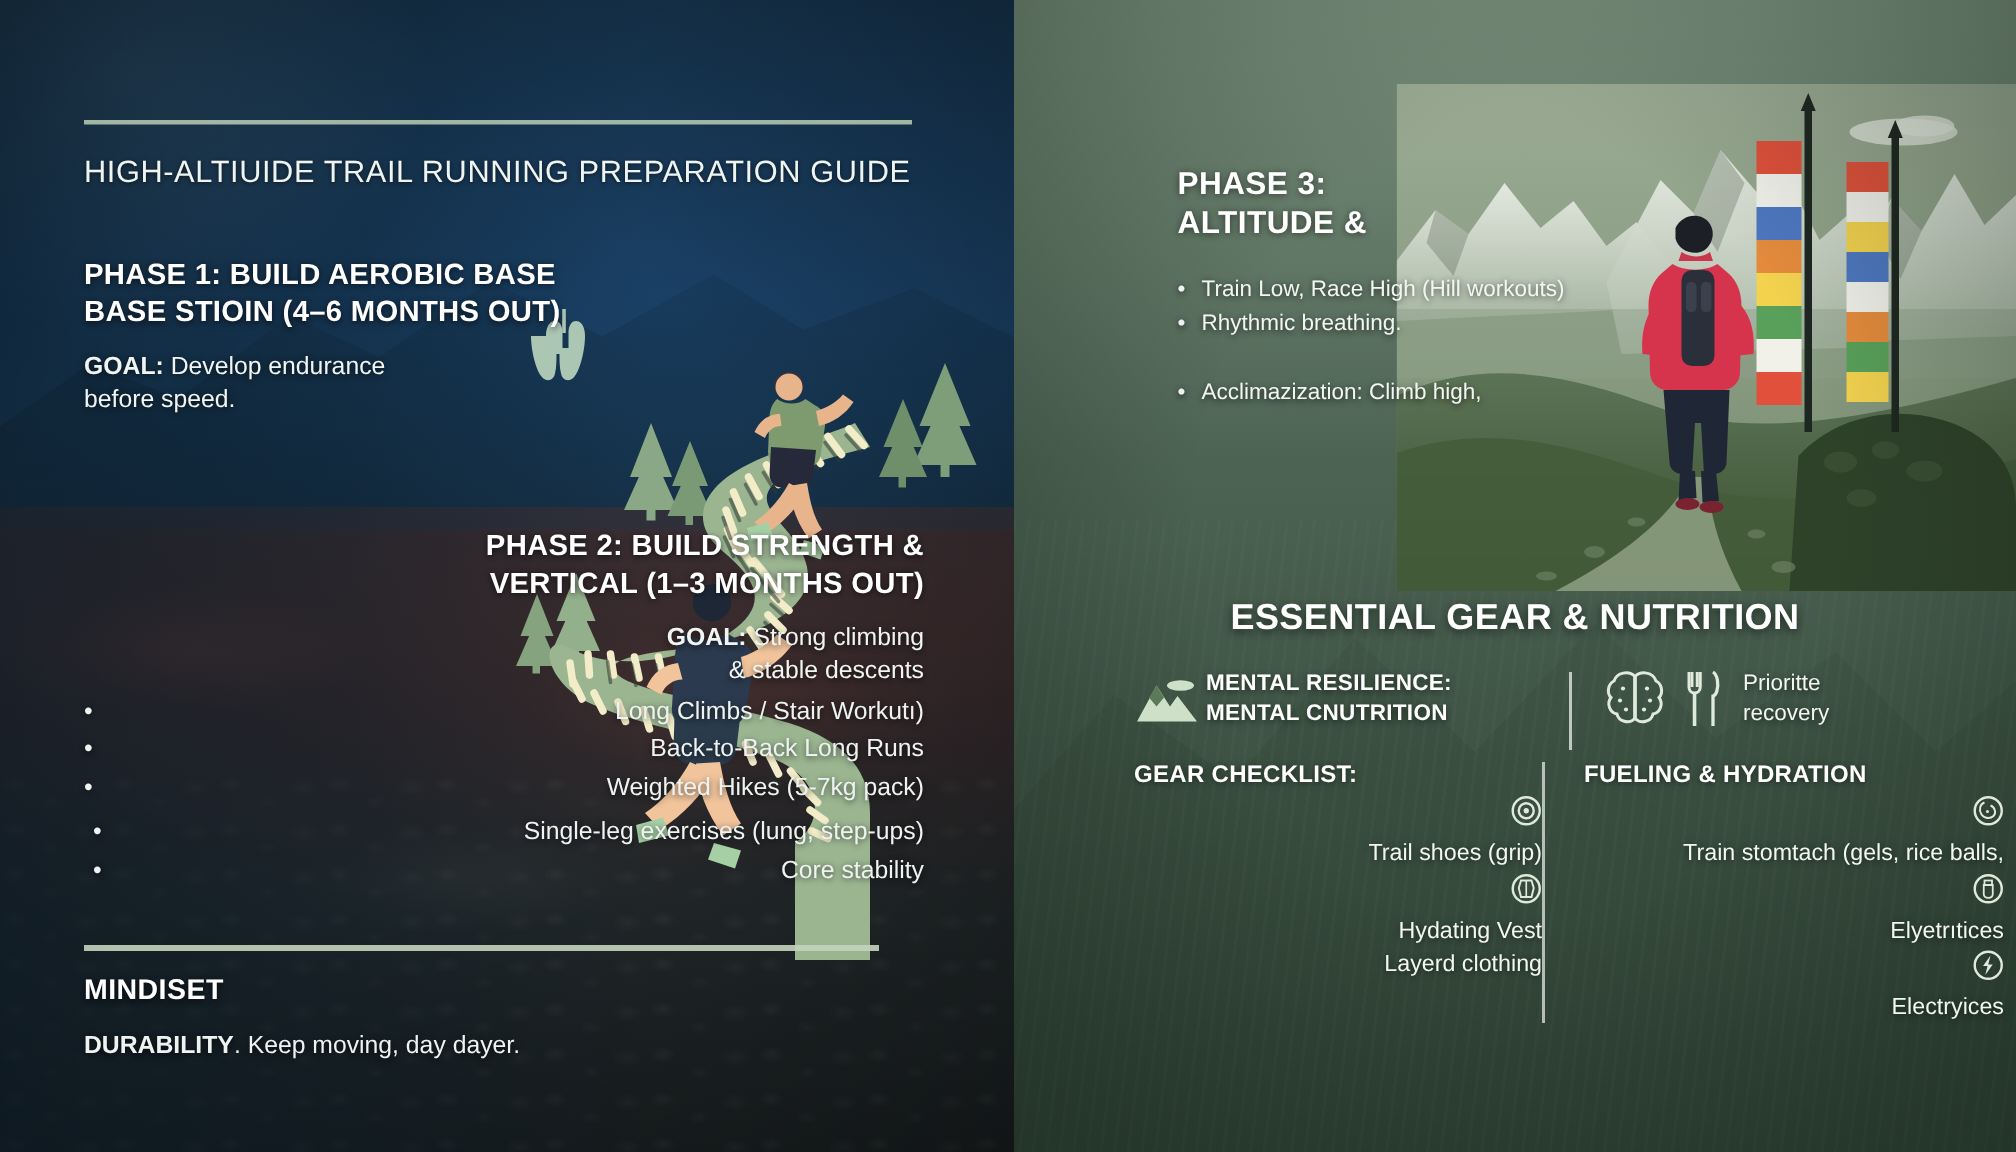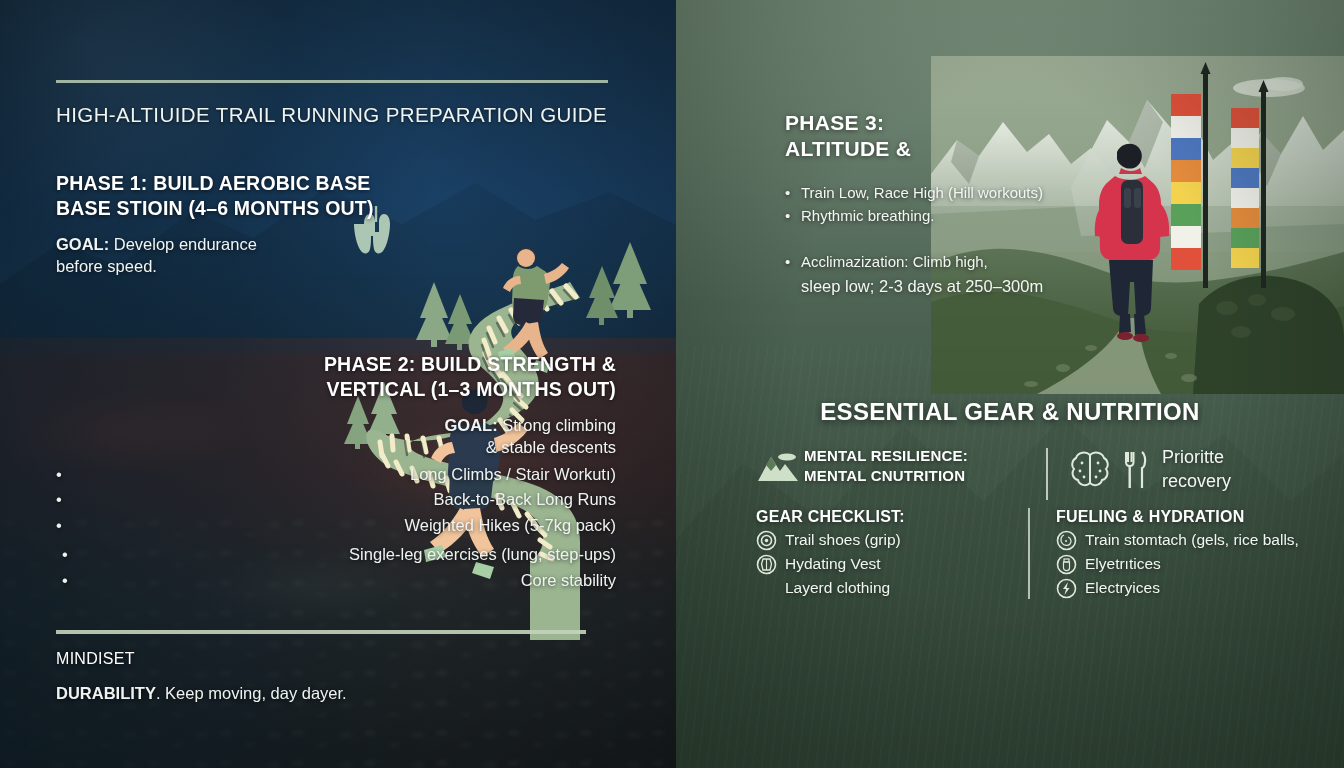--- a/index.html
+++ b/index.html
@@ -103,21 +103,21 @@
   ul.bullets.indented li { padding-left:22px; }
   ul.bullets.indented li::before { left:6px; }
   .gap-block { margin-top:14px; }
   .phase2-wrap { margin-top:74px;text-align:right; }
 
   .mindset-wrap { position:absolute; left:56px; top:630px; width:560px; }
   .mindset-rule {
     height:4px; width:530px; background:#c4d3bd; opacity:.9; margin-bottom:16px;
   }
   .mindset-title {
-    font-size:16px; font-weight:400; color:#ffffff; letter-spacing:.3px;
+    font-size:19px; font-weight:700; color:#ffffff; letter-spacing:.3px;
     text-shadow:0 1px 4px rgba(0,0,0,.65);
   }
   .mindset-sub {
     margin-top:16px; font-size:16.5px; color:#eef3f1;
     text-shadow:0 1px 4px rgba(0,0,0,.65);
   }
   .mindset-sub b { font-weight:700;margin-top:26px; }
 
   
   .right-panel {
@@ -175,30 +175,30 @@
     font-size:15px; font-weight:700; color:#ffffff; line-height:1.32;
     letter-spacing:.2px; text-shadow:0 1px 4px rgba(0,0,0,.5);
   }
   .vdiv {
     width:2px; align-self:stretch; background:rgba(235,242,234,.75);
     margin:2px 22px 2px 0; min-height:52px;
   }
   .mr-right { display:flex; align-items:center; gap:14px; }
   .mr-right .brain svg { width:40px; height:38px; display:block; }
   .mr-right .fork svg { width:24px; height:40px; display:block; }
-  .mr-text { font-size:18px; color:#f2f6f2; line-height:1.33; text-shadow:0 1px 4px rgba(0,0,0,.5); }
+  .mr-text { font-size:15px; color:#f2f6f2; line-height:1.33; text-shadow:0 1px 4px rgba(0,0,0,.5); }
 
   .cols { position:absolute; left:80px; top:508px; width:580px; display:flex; }
   .col { width:272px; }
   .col.right-col { padding-left:26px; border-left:2px solid rgba(235,242,234,.7); width:308px; }
   .col-head {
     font-size:16px; font-weight:700; color:#ffffff; letter-spacing:.2px;
     margin-bottom:4px; text-shadow:0 1px 4px rgba(0,0,0,.5);
   }
-  .chk { display:flex; align-items:flex-start; gap:8px; margin-top:3px; }
+  .chk { display:flex; align-items:flex-end; gap:8px; margin-top:3px;flex-direction:column; }
   .chk .cic { width:21px; height:21px; flex:0 0 21px; }
   .chk .cic svg { width:21px; height:21px; display:block; }
   .chk .ctx { font-size:15.5px; color:#f1f6f1; line-height:1.26; text-shadow:0 1px 4px rgba(0,0,0,.5); white-space:nowrap; }
   .chk.noicon { padding-left:29px; }
 </style>
 </head>
 <body>
 
 <div class="poster">
 
@@ -517,21 +517,20 @@
         </div>
         <ul class="bullets" style="margin-top:18px">
           <li>Train Low, Race High (Hill workouts)</li>
           <li>Rhythmic breathing.</li>
         </ul>
         <ul class="bullets" style="margin-top:22px">
           <li>
             <span>Acclimazization: Climb high,</span>
           </li>
         </ul>
-        <div style="padding-left:16px;font-size:16.5px;color:#f2f6f2;line-height:1.57;text-shadow:0 1px 4px rgba(0,0,0,.5)">sleep low; 2-3 days at 250–300m</div>
       </div>
 
       <div class="gear-title">ESSENTIAL GEAR &amp; NUTRITION</div>
 
       <div class="mid-row">
         <div class="mr-left">
           <div class="mr-icon">
             <svg viewBox="0 0 44 34" xmlns="http://www.w3.org/2000/svg">
               <path d="M2 32 L15 8 L24 22 L29 15 L42 32 Z" fill="#cfe0c9"></path>
               <path d="M15 8 L20 16 L15 22 L10 16 Z" fill="#5d7a58"></path>

